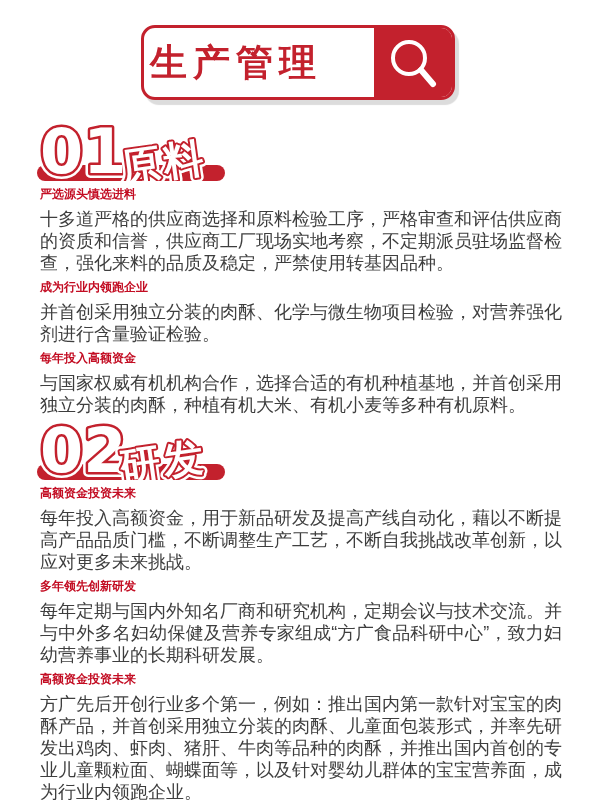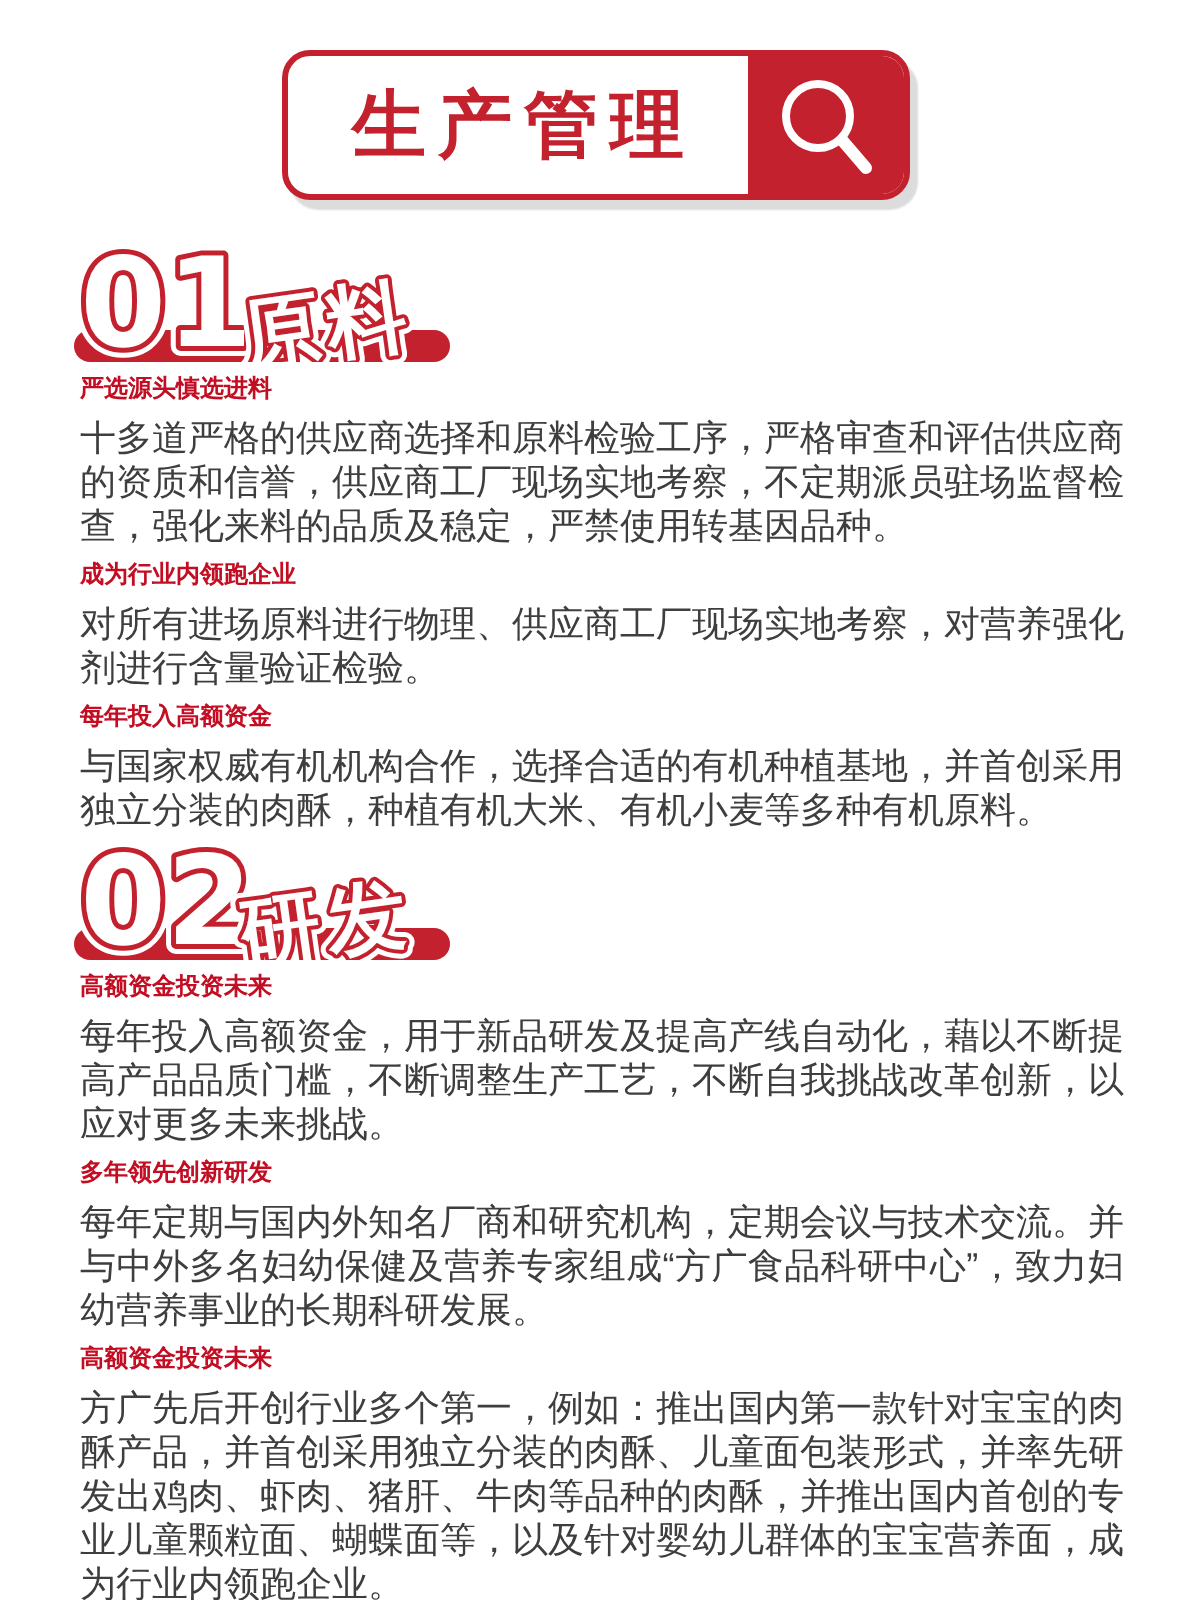--- a/index.html
+++ b/index.html
@@ -9,21 +9,21 @@
     position:relative;
   }
   
   .banner{
     position:absolute;left:141px;top:25px;width:308px;height:69px;
     background:#ffffff;border:3px solid #c3212d;border-radius:14px;
     box-shadow:4px 5px 1px #dcdcdc;
     display:flex;overflow:hidden;
   }
   .banner-title-area{
-    flex:1;display:flex;align-items:center;justify-content:center;
+    flex:1;display:flex;align-items:center;justify-content:flex-start;
   }
   .banner-title{
     color:#c3212d;font-size:37px;font-weight:bold;letter-spacing:6px;
     padding-left:6px;white-space:nowrap;
   }
   .banner-icon-area{
     width:78px;background:#c3212d;display:flex;align-items:center;justify-content:center;
   }
   
   .content{
@@ -71,21 +71,21 @@
       <text x="84" y="53" font-size="40" font-weight="bold" letter-spacing="3" font-family="'DejaVu Sans','Liberation Sans',sans-serif" fill="#ffffff" stroke="#c3212d" stroke-width="4" stroke-linejoin="round" paint-order="stroke">原料</text>
     </g>
   </svg>
 
   <div>
     <div class="item-heading">严选源头慎选进料</div>
     <p class="item-body">十多道严格的供应商选择和原料检验工序，严格审查和评估供应商的资质和信誉，供应商工厂现场实地考察，不定期派员驻场监督检查，强化来料的品质及稳定，严禁使用转基因品种。</p>
   </div>
   <div>
     <div class="item-heading">成为行业内领跑企业</div>
-    <p class="item-body">对所有进场原料进行物理、供应商工厂现场实地考察，对营养强化剂进行含量验证检验。</p>
+    <p class="item-body">并首创采用独立分装的肉酥、化学与微生物项目检验，对营养强化剂进行含量验证检验。</p>
   </div>
   <div>
     <div class="item-heading">每年投入高额资金</div>
     <p class="item-body">与国家权威有机机构合作，选择合适的有机种植基地，并首创采用独立分装的肉酥，种植有机大米、有机小麦等多种有机原料。</p>
   </div>
 
   <svg class="sec-title-svg sec2-gap" width="280" height="58" viewBox="0 0 280 58">
     <rect x="0" y="42" width="188" height="16" rx="8" fill="#c3212d"></rect>
     <text x="3" y="50" font-size="62" font-weight="bold" font-family="'DejaVu Sans','Liberation Sans',sans-serif" fill="#ffffff" stroke="#ffffff" stroke-width="10" stroke-linejoin="round">02</text>
     <text x="3" y="50" font-size="62" font-weight="bold" font-family="'DejaVu Sans','Liberation Sans',sans-serif" fill="#ffffff" stroke="#c3212d" stroke-width="5" stroke-linejoin="round" paint-order="stroke">02</text>

